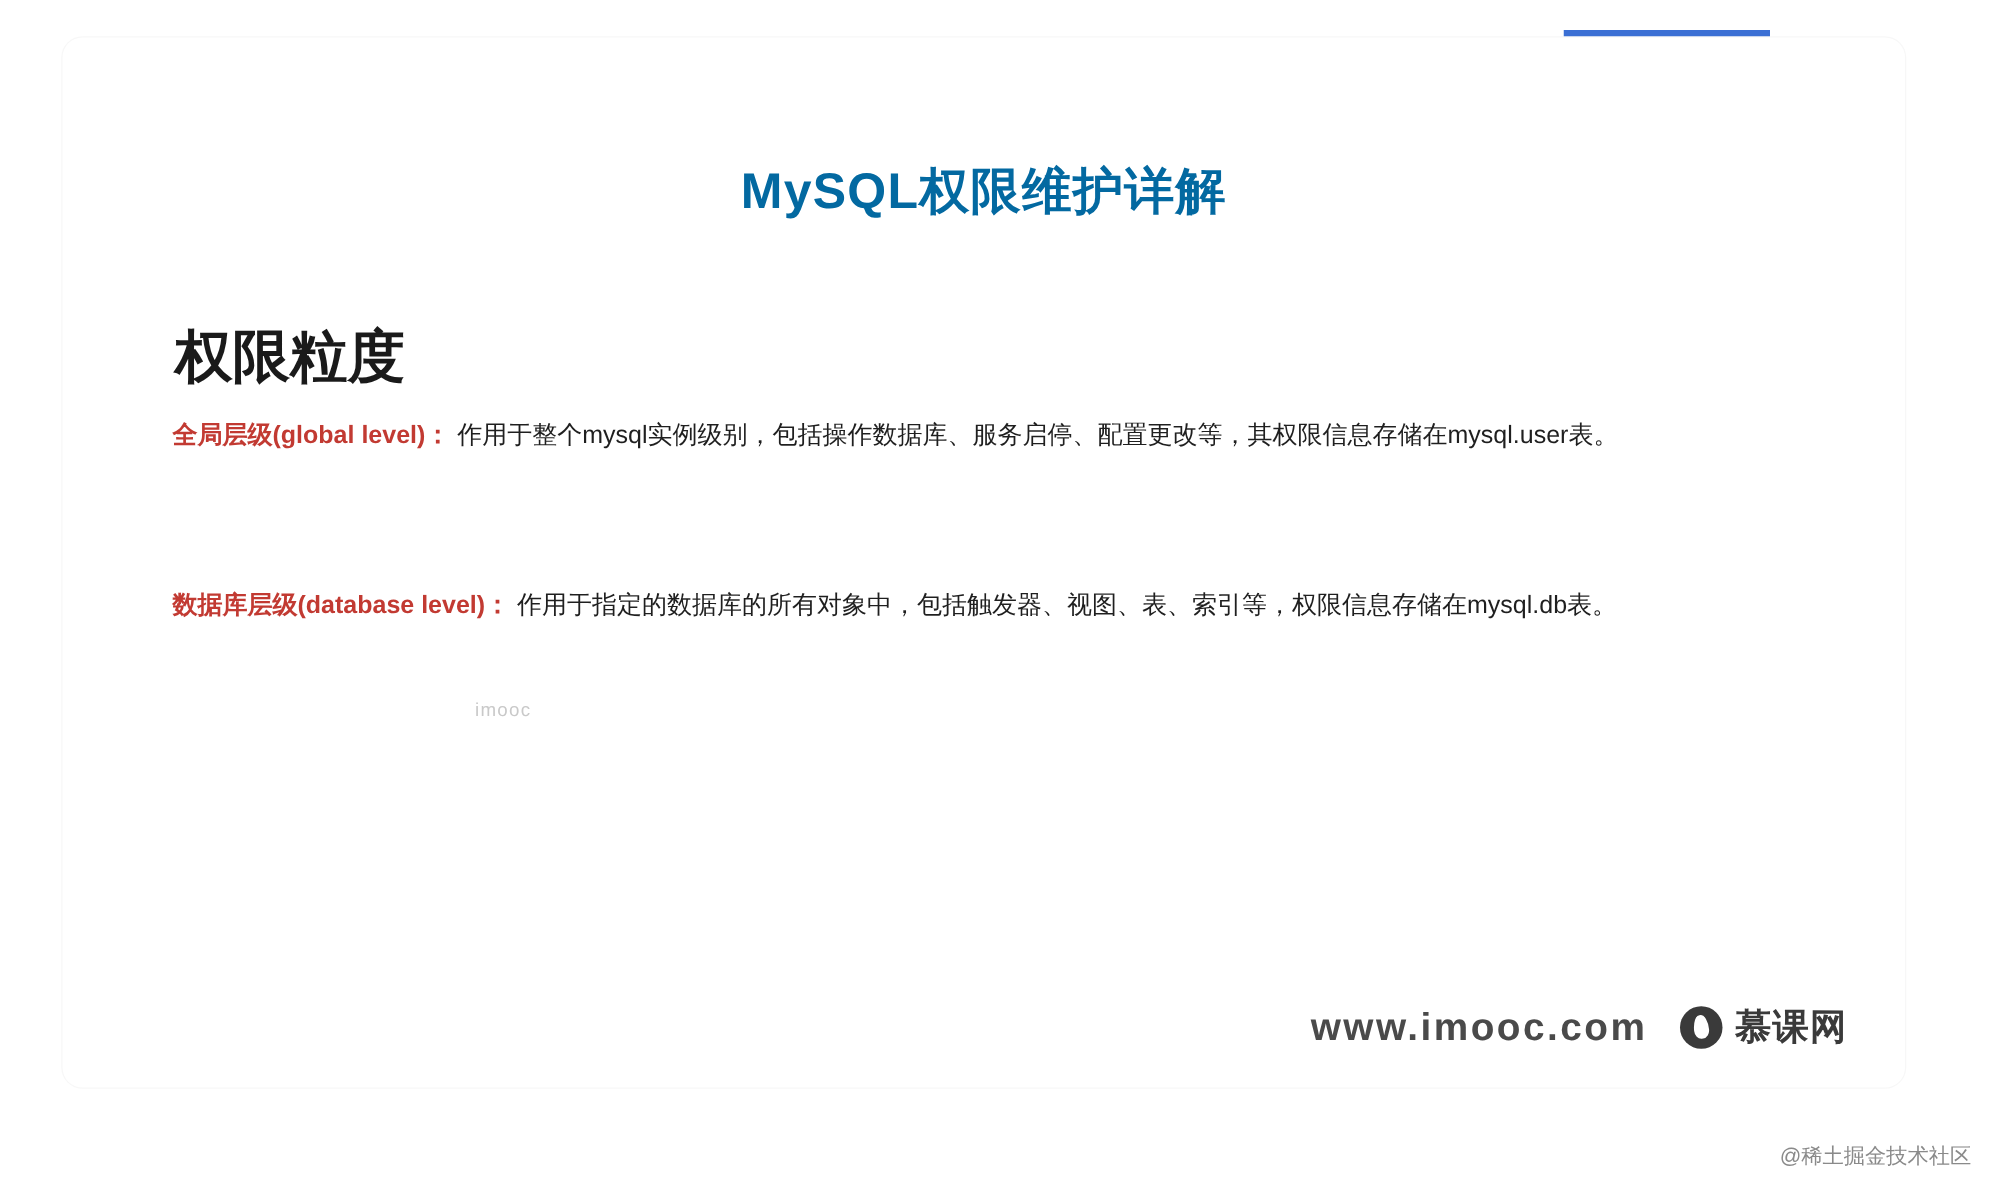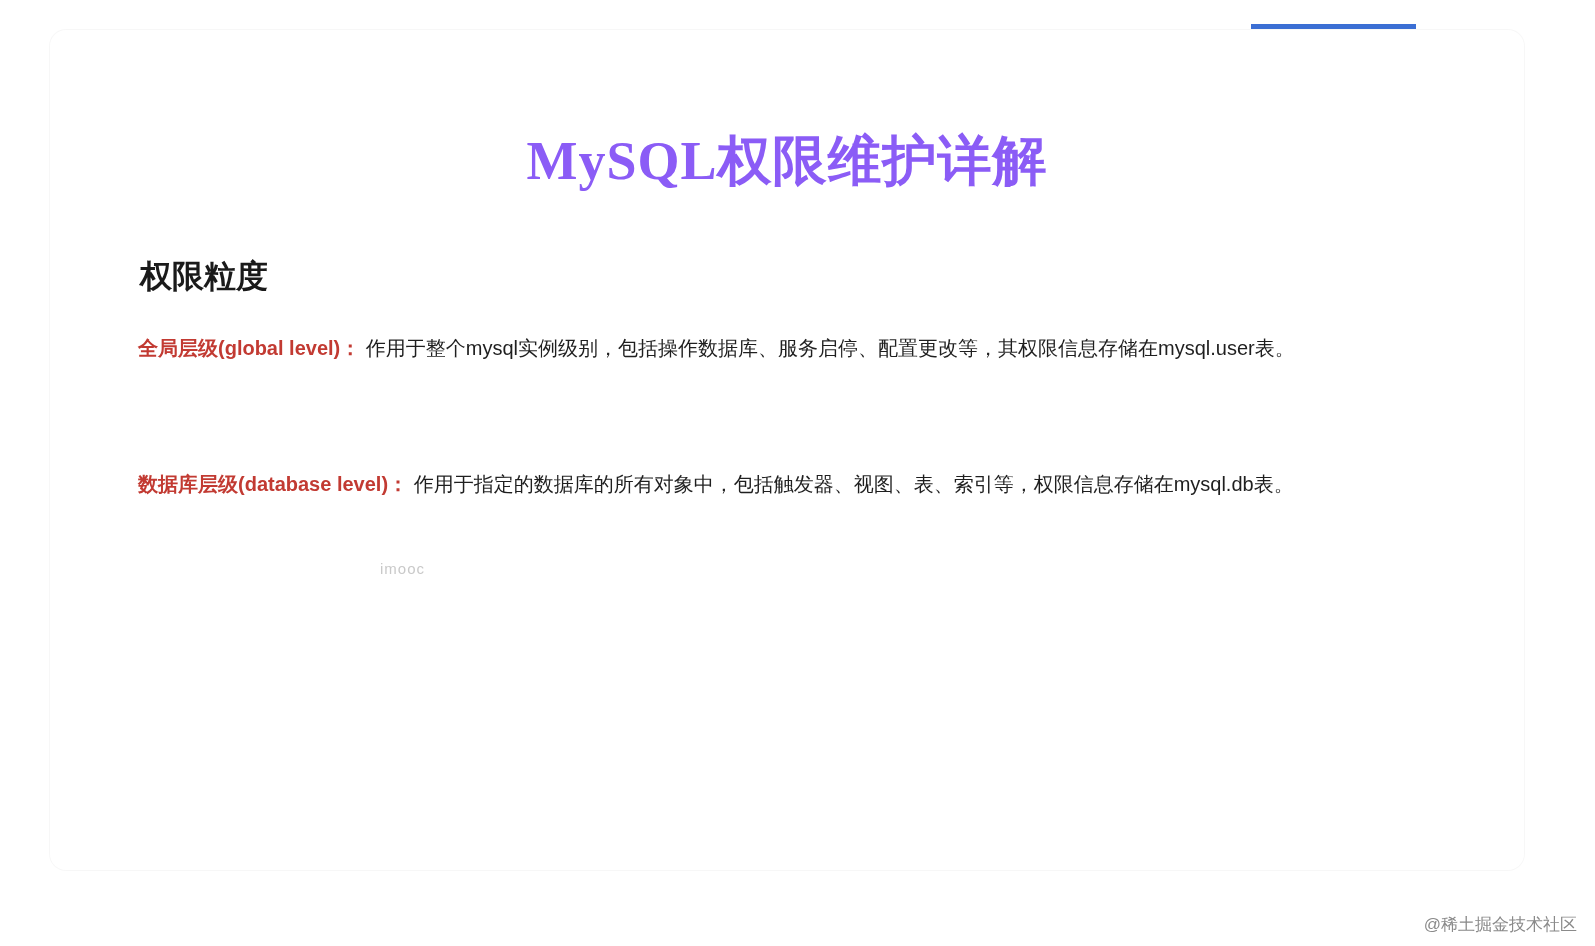--- a/index.html
+++ b/index.html
@@ -38,31 +38,30 @@
     border-radius: 16px;
     box-shadow: 0 0 0 1px rgba(0,0,0,0.03);
     overflow: hidden;
   }
   .slide-title {
     position: absolute;
     top: 95px;
     left: 0;
     width: 100%;
     text-align: center;
-    color: #8b5cf6;
-    font-size: 54px;
+    color: #0369a1;
+    font-size: 40px;
     font-weight: bold;
     letter-spacing: 1px;
-    font-family: Liberation Serif, serif;
   }
   .section-heading {
     position: absolute;
     top: 225px;
     left: 90px;
-    font-size: 32px;
+    font-size: 46px;
     font-weight: bold;
     color: #1a1a1a;
   }
   .body-block {
     position: absolute;
     left: 88px;
     width: 1300px;
     color: #1f1f1f;
     font-size: 20px;
     line-height: 1.85;
@@ -153,18 +152,25 @@
     </div>
 
     <div class="body-block b2">
       <span class="lead">数据库层级(database level)：</span><span> 作用于指定的数据库的所有对象中，包括触发器、视图、表、索引等，权限信息存储在mysql.db表。</span>
     </div>
 
     <div class="watermark-imooc">imooc</div>
 
 
 
+    <div class="footer">
+      <div class="footer-url">www.imooc.com</div>
+      <div class="footer-brand">
+        <span class="brand-mark"></span>
+        <span class="brand-text">慕课网</span>
+      </div>
+    </div>
 
   </div>
 
   <div class="corner-credit">@稀土掘金技术社区</div>
 
 </div>
 
 </body></html>

